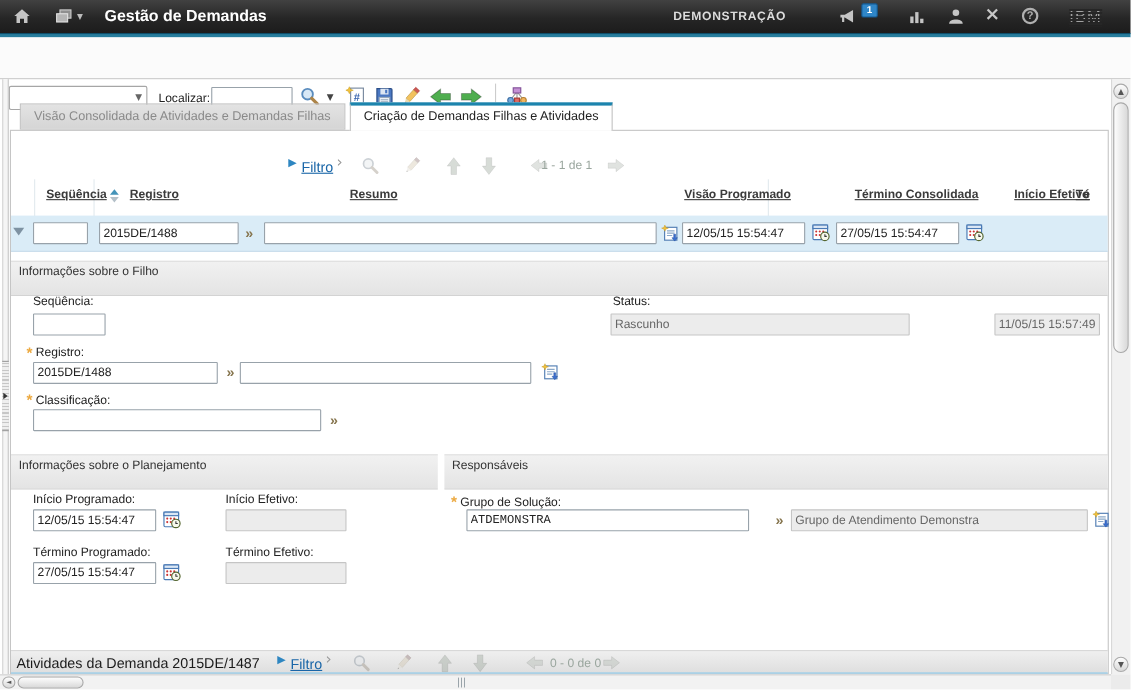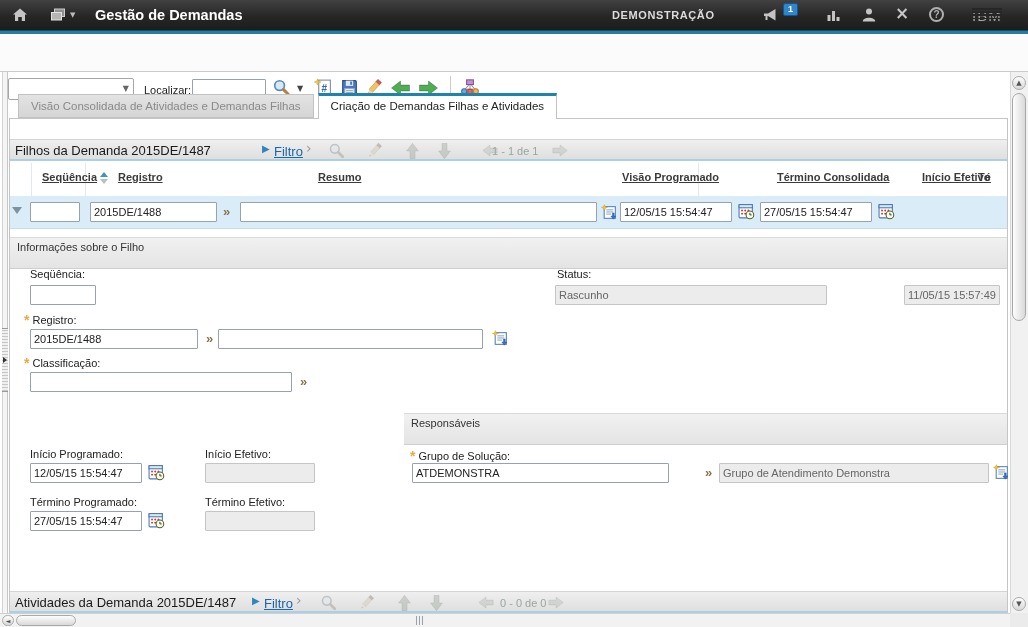--- a/index.html
+++ b/index.html
@@ -236,23 +236,20 @@
       <span class="a"></span>
     </div>
 
   <div class="tabrow">
     <div class="tab inactive">Visão Consolidada de Atividades e Demandas Filhas</div>
     <div class="tab active">Criação de Demandas Filhas e Atividades</div>
   </div>
 
   <div class="content"></div>
 
-  <div class="secbar" style="top:139px">
-    <span class="t">Filhos da Demanda 2015DE/1487</span>
-  </div>
   <span class="play" style="left:262px;top:143px">▶</span>
   <span class="link" style="left:274px;top:144px">Filtro</span>
   <span class="chev" style="left:306px;top:140px">›</span>
   <svg class="ico fade" style="left:328px;top:142px" width="17" height="17">
       <use href="#s-mag"></use>
     </svg>
   <svg class="ico fade" style="left:366px;top:142px" width="17" height="17">
       <use href="#s-pencil"></use>
     </svg>
   <svg class="ico arr fade" style="left:404px;top:144px;transform:rotate(-90deg)" width="17" height="14">
@@ -312,38 +309,39 @@
   <span class="chooser" style="left:206px;top:331px">»</span>
   <input class="tx" style="left: 218px; top: 329px; width: 265px;" value="">
   <svg class="ico" style="left:492px;top:330px" width="17" height="17">
       <use href="#s-note"></use>
     </svg>
 
   <span class="lbl" style="left:24px;top:355px"><span class="req">*</span><span>Classificação:</span></span>
   <input class="tx" style="left: 30px; top: 372px; width: 262px;" value="">
   <span class="chooser" style="left:300px;top:374px">»</span>
 
+  <div class="infobar" style="left:10px;top:413px;width:388px">Informações sobre o Planejamento</div>
   <span class="lbl" style="left:30px;top:448px">Início Programado:</span>
   <input class="tx" style="left: 30px; top: 463px; width: 112px;" value="12/05/15 15:54:47">
   <svg class="ico" style="left:148px;top:464px" width="17" height="17">
       <use href="#s-cal"></use>
     </svg>
   <span class="lbl" style="left:205px;top:448px">Início Efetivo:</span>
   <input class="tx ro" style="left: 205px; top: 463px; width: 110px;" readonly="" value="">
   <span class="lbl" style="left:30px;top:496px">Término Programado:</span>
   <input class="tx" style="left: 30px; top: 511px; width: 112px;" value="27/05/15 15:54:47">
   <svg class="ico" style="left:148px;top:512px" width="17" height="17">
       <use href="#s-cal"></use>
     </svg>
   <span class="lbl" style="left:205px;top:496px">Término Efetivo:</span>
   <input class="tx ro" style="left: 205px; top: 511px; width: 110px;" readonly="" value="">
 
   <div class="infobar" style="left:404px;top:413px;width:603px">Responsáveis</div>
   <span class="lbl" style="left:410px;top:448px"><span class="req">*</span><span>Grupo de Solução:</span></span>
-  <input class="tx" style="left: 412px; top: 463px; width: 257px;" value="ATDEMONSTRA">
+  <input class="tx" style="left: 424px; top: 463px; width: 257px; font-family: Liberation Mono, monospace;" value="ATDEMONSTRA">
   <span class="chooser" style="left:705px;top:465px">»</span>
   <input class="tx ro" style="left: 719px; top: 463px; width: 270px;" readonly="" value="Grupo de Atendimento Demonstra">
   <svg class="ico" style="left:993px;top:464px" width="17" height="17">
       <use href="#s-note"></use>
     </svg>
 
   <div class="secbar" style="top:591px">
     <span class="t">Atividades da Demanda 2015DE/1487</span>
   </div>
   <span class="play" style="left:252px;top:595px">▶</span>

